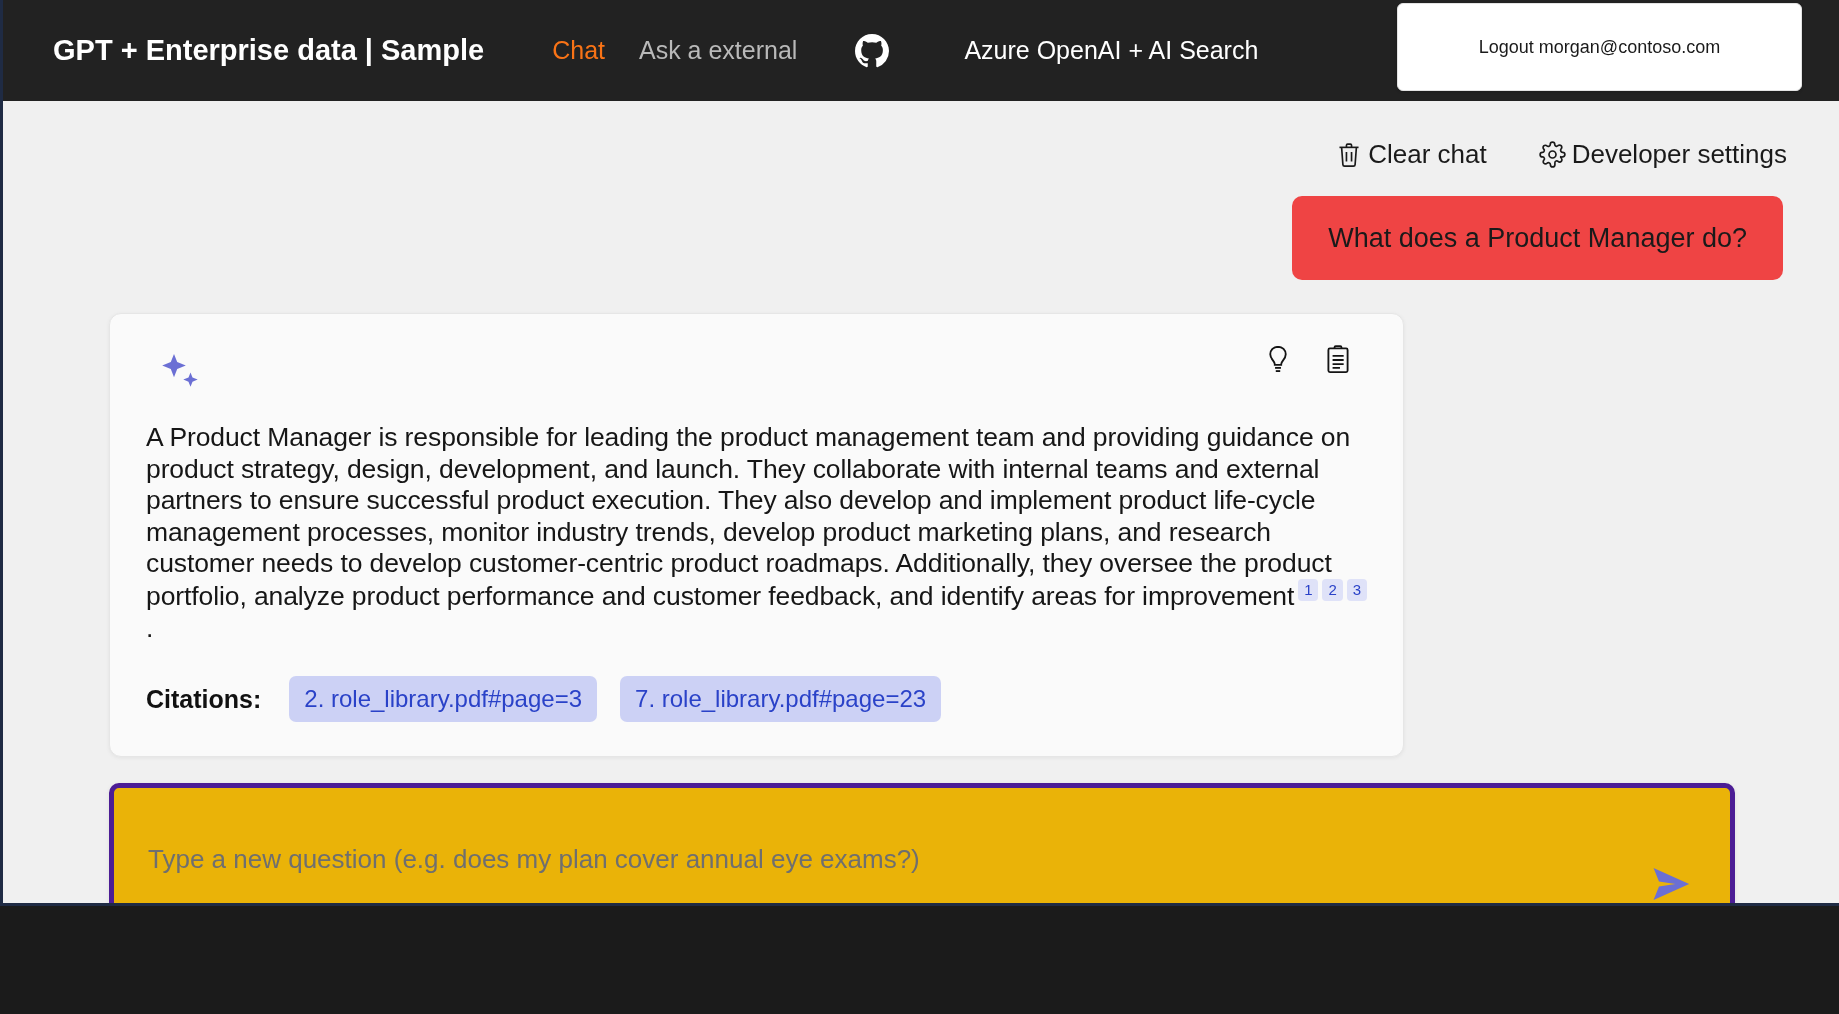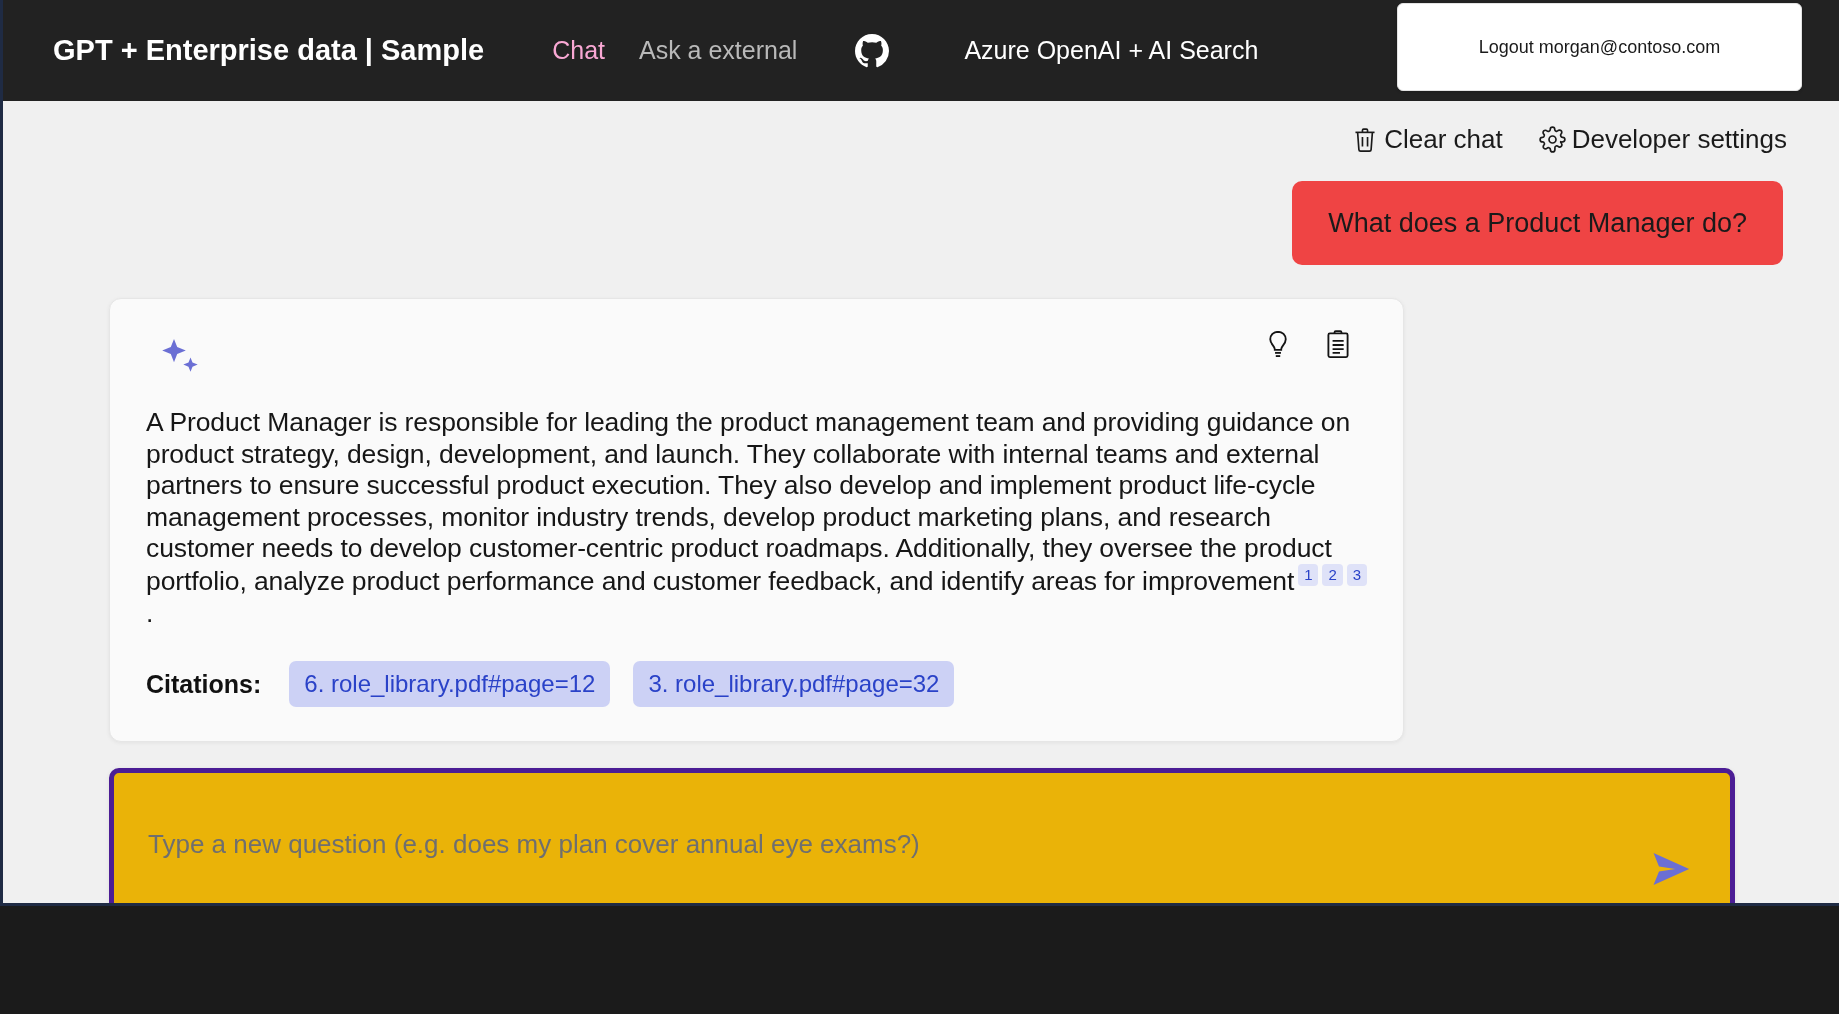--- a/index.html
+++ b/index.html
@@ -39,21 +39,21 @@
     white-space: nowrap;
   }
   .nav {
     display: flex;
     align-items: center;
     gap: 34px;
     margin-left: 68px;
   }
   .nav-link {
     font-size: 25px;
-    color: #f9a8d4;
+    color: #f97316;
     text-decoration: none;
     white-space: nowrap;
   }
   .nav-link.muted { color: #b9b9b9; }
 
   .gh-icon {
     margin-left: 24px;
     width: 34px;
     height: 34px;
     display: block;
@@ -84,22 +84,22 @@
     cursor: pointer;
     white-space: nowrap;
     box-shadow: 0 1px 3px rgba(0,0,0,.18);
   }
 
   
   .command-bar {
     display: flex;
     justify-content: flex-end;
     align-items: center;
-    gap: 36px;
-    padding: 23px 52px 0 0;
+    gap: 52px;
+    padding: 38px 52px 0 0;
   }
   .cmd {
     display: flex;
     align-items: center;
     gap: 6px;
     font-size: 26px;
     color: #1a1a1a;
     background: none;
     border: none;
     cursor: pointer;
@@ -309,22 +309,22 @@
           </button>
         </span>
       </div>
 
       <div class="answer-text">
         <span>A Product Manager is responsible for leading the product management team and providing guidance on product strategy, design, development, and launch. They collaborate with internal teams and external partners to ensure successful product execution. They also develop and implement product life-cycle management processes, monitor industry trends, develop product marketing plans, and research customer needs to develop customer-centric product roadmaps. Additionally, they oversee the product portfolio, analyze product performance and customer feedback, and identify areas for improvement</span><span class="sup">1</span><span class="sup">2</span><span class="sup">3</span><span>.</span>
       </div>
 
       <div class="citations-row">
         <span class="citations-label">Citations:</span>
-        <span class="citation-chip">6. role_library.pdf#page=12</span>
-        <span class="citation-chip">3. role_library.pdf#page=32</span>
+        <span class="citation-chip">2. role_library.pdf#page=3</span>
+        <span class="citation-chip">7. role_library.pdf#page=23</span>
       </div>
     </div>
 
     <div class="question-input">
       <input class="qi-field" type="text" placeholder="Type a new question (e.g. does my plan cover annual eye exams?)" style="">
       <button class="send-btn">
         <svg width="46" height="40" viewBox="0 0 24 22" fill="#6b6fd4">
           <path d="M2.4 2.2 L22 11 L2.4 19.8 L5.4 12.4 L14.4 11 L5.4 9.6 Z"></path>
         </svg>
       </button>

